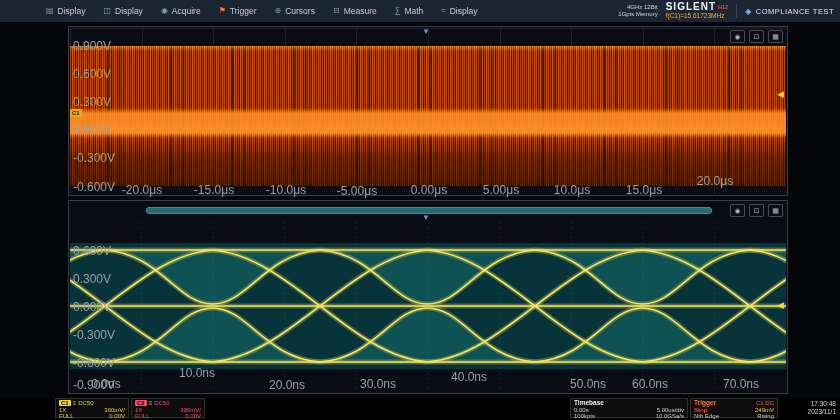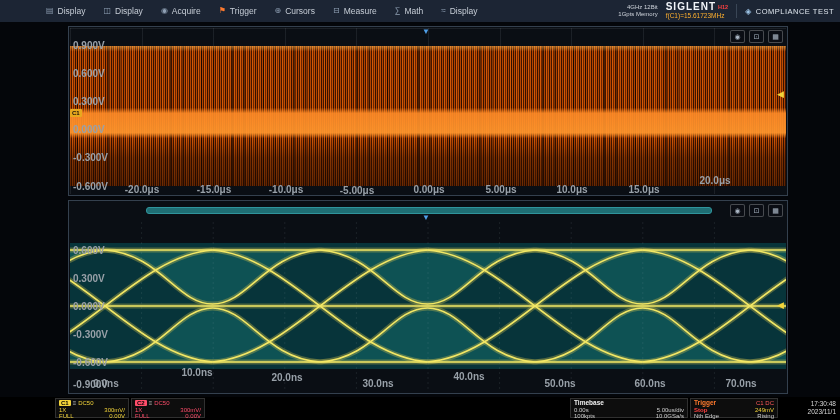--- a/index.html
+++ b/index.html
@@ -34,21 +34,21 @@
 
   
   .wave{position:absolute;left:1px;top:19px;width:716px;height:140px;
     background-image:
       linear-gradient(180deg, rgba(255,190,90,.5), rgba(255,190,90,0) 4%),
       linear-gradient(180deg, transparent 44%, rgba(255,140,40,.9) 48%, rgba(255,150,45,.92) 62%, transparent 66%),
       linear-gradient(180deg, transparent 66%, rgba(20,5,0,.40) 80%, rgba(20,5,0,.55) 100%),
       repeating-linear-gradient(90deg, transparent 0 7px, rgba(0,0,0,.55) 7px 8px, transparent 8px 19px, rgba(0,0,0,.35) 19px 20px, transparent 20px 31px),
       repeating-linear-gradient(90deg, #b24300 0 1px, #401500 1px 2px, #d25806 2px 3px, #6b2400 3px 4px, #c04d02 4px 5px, #351100 5px 6px);}
 
-  .lbl{position:absolute;font-size:10px;line-height:8px;color:#98a0a8;white-space:nowrap;font-weight:bold;}
+  .lbl{position:absolute;font-size:12px;line-height:8px;color:#98a0a8;white-space:nowrap;}
   .xlbl{transform:translateX(-50%);}
   .trigpos{position:absolute;font-size:8px;color:#4f9fe8;line-height:8px;}
   .lvlarrow{position:absolute;font-size:9px;color:#f3d43a;line-height:9px;}
   .chchip{position:absolute;background:#e8a81e;color:#14100a;font-size:6px;font-weight:bold;
           padding:1px 2px;border-radius:1px;line-height:6px;}
   .picons{position:absolute;right:4px;top:3px;display:flex;gap:4px;}
   .picon{width:13px;height:11px;border:1px solid rgba(255,255,255,.25);border-radius:2px;color:#aab6c4;
          font-size:7px;line-height:11px;text-align:center;background:rgba(10,14,20,.6);}
   .gatebar{position:absolute;left:77px;top:6px;width:566px;height:7px;background:#1f6e74;border-radius:3px;
            border:1px solid #2f949c;box-sizing:border-box;}
@@ -207,24 +207,24 @@
 
     <span class="lbl" style="left:4px;top:46px">0.600V</span>
     <span class="lbl" style="left:4px;top:74px">0.300V</span>
     <span class="lbl" style="left:4px;top:102px">0.000V</span>
     <span class="lbl" style="left:4px;top:130px">-0.300V</span>
     <span class="lbl" style="left:4px;top:158px">-0.600V</span>
     <span class="lbl" style="left:4px;top:180px">-0.900V</span>
 
     <span class="lbl xlbl" style="left:37px;top:179px">0.0ns</span>
     <span class="lbl xlbl" style="left:128px;top:168px">10.0ns</span>
-    <span class="lbl xlbl" style="left:218px;top:173px">20.0ns</span>
+    <span class="lbl xlbl" style="left:218px;top:180px">20.0ns</span>
     <span class="lbl xlbl" style="left:309px;top:179px">30.0ns</span>
     <span class="lbl xlbl" style="left:400px;top:172px">40.0ns</span>
-    <span class="lbl xlbl" style="left:491px;top:179px">50.0ns</span>
+    <span class="lbl xlbl" style="left:519px;top:179px">50.0ns</span>
     <span class="lbl xlbl" style="left:581px;top:179px">60.0ns</span>
     <span class="lbl xlbl" style="left:672px;top:179px">70.0ns</span>
 
     <span class="lvlarrow" style="left:708px;top:100px">◀</span>
   </section>
 
   <footer class="statusbar">
 
     <div class="sbox chbox chb1">
       <div class="chrow">

